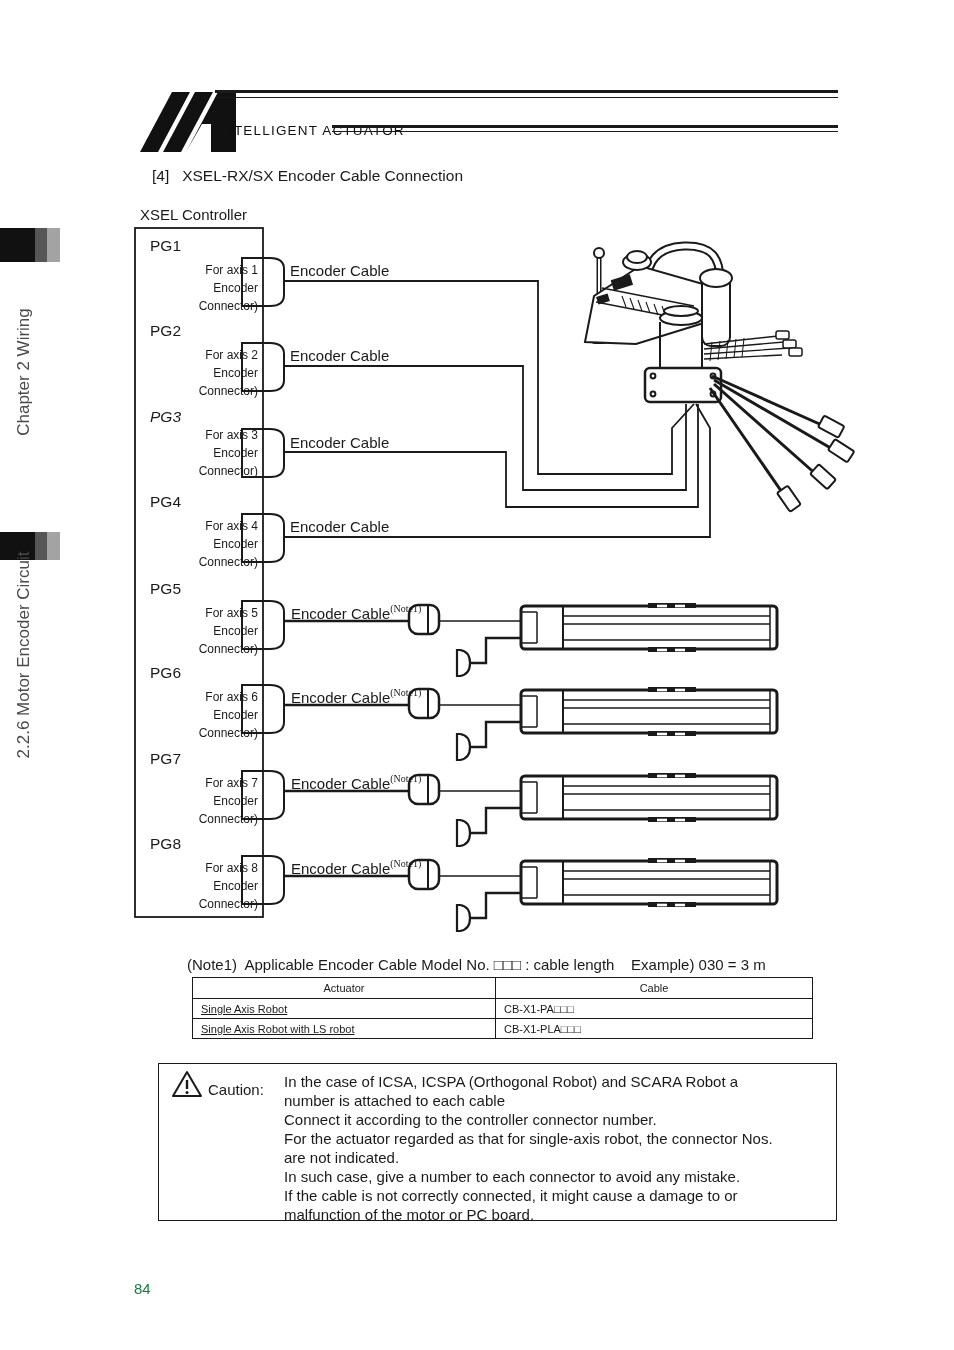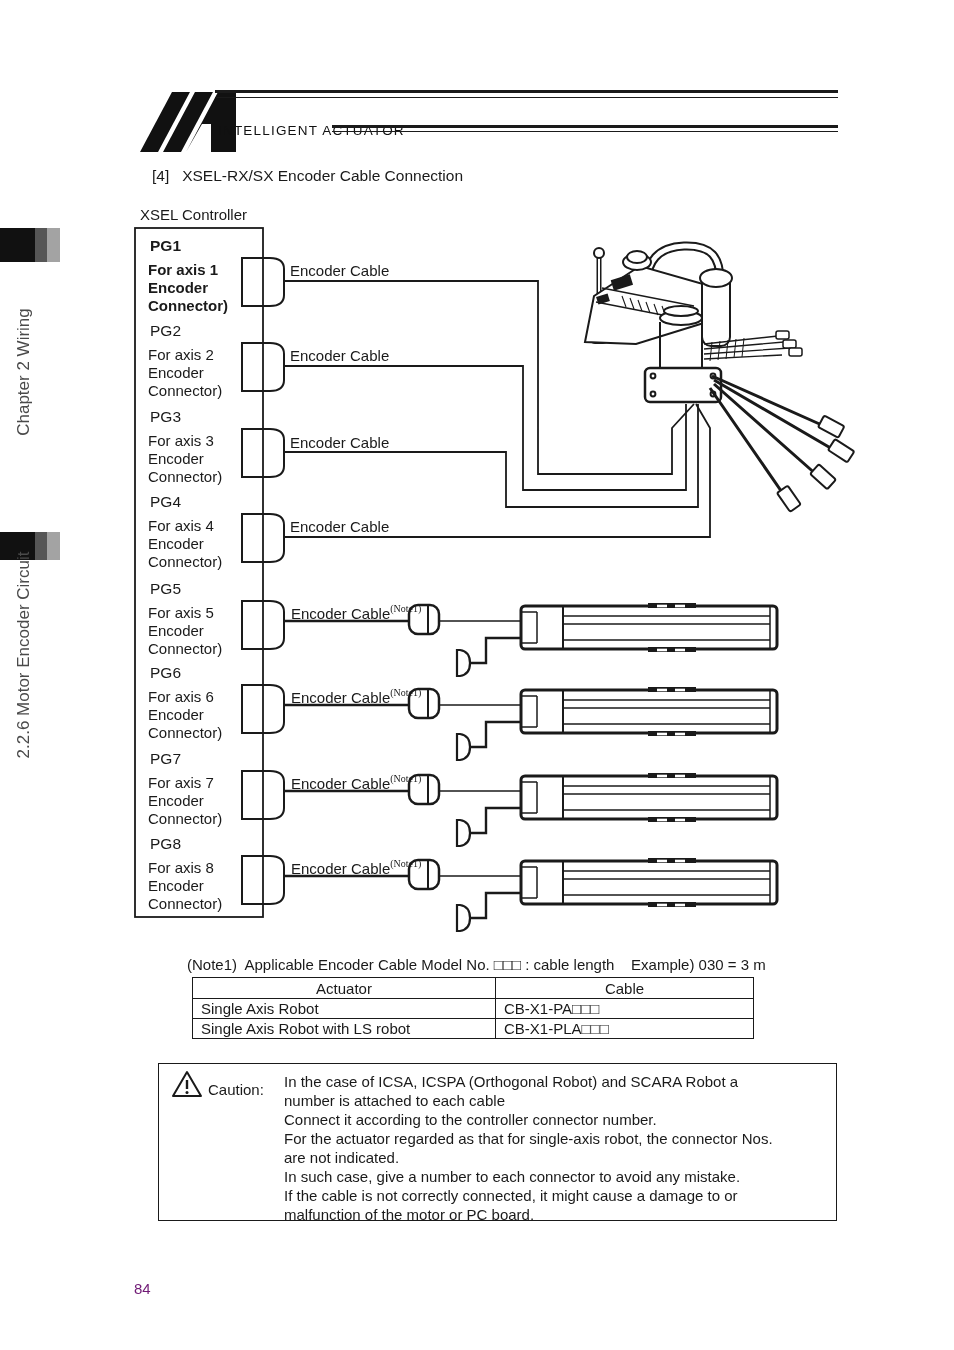--- a/index.html
+++ b/index.html
@@ -16,37 +16,37 @@
   
   .tab{position:absolute; left:0; display:flex;}
   .tab div{height:100%;}
   .vtext{
     position:absolute; transform:rotate(-90deg); color:#4a4a4a;
     font-size:17px; text-align:center; height:20px; line-height:20px; white-space:nowrap;
   }
   
   .pg{position:absolute; left:148px; width:110px;}
   .pg .pgname{font-size:15.5px; margin-left:2px; margin-bottom:6px;}
-  .pg .pgline{font-size:15px; line-height:18px;}
+  .pg .pgline{font-size:12px; line-height:18px;text-align:right;}
   .cablabel{position:absolute; font-size:15px; white-space:nowrap;}
   .cablabel sup{font-size:10px; position:relative; top:-1px;font-family:Liberation Serif, serif;}
   .note1{position:absolute; left:168px; top:956px; font-size:15px; white-space:pre;margin-left:19px;}
   
   table.ctable{
-    position:absolute; left:192px; top:977px; width:562px;
-    border-collapse:collapse; font-size:15px;
+    position:absolute; left:192px; top:977px; width:621px;
+    border-collapse:collapse; font-size:11px;
   }
   table.ctable th, table.ctable td{border:1.6px solid #1a1a1a; padding:0 8px; height:19px; font-weight:normal;}
   table.ctable th{text-align:center; height:20px;}
-  table.ctable td.c1{width:286px;}
+  table.ctable td.c1{width:286px;text-decoration:underline;}
   
   .caution{position:absolute; left:158px; top:1063px; width:677px; height:156px; border:1.6px solid #1a1a1a;}
   .caution .clabel{position:absolute; left:49px; top:8px; font-size:15px;margin-top:9px;}
   .caution .ctext{position:absolute; left:125px; top:8px; font-size:15px; line-height:19px; width:540px;}
-  .pageno{position:absolute; left:134px; top:1280px; font-size:15px; color:#701a75;}
+  .pageno{position:absolute; left:134px; top:1280px; font-size:15px; color:#15803d;}
   svg{display:block;}
 </style>
 </head>
 <body>
 
 <div class="page">
 
   <svg class="abs" style="left:138px;top:88px;" width="100" height="66" viewBox="0 0 100 66">
     <path d="M2,64 L34,4 L52,4 L20,64 Z" fill="#111"></path>
     <path d="M25,64 L57,4 L75,4 L43,64 Z" fill="#111"></path>
@@ -188,34 +188,34 @@
       <use href="#port-conn" x="242" y="514"></use>
       <use href="#port-conn" x="242" y="601"></use>
       <use href="#port-conn" x="242" y="685"></use>
       <use href="#port-conn" x="242" y="771"></use>
       <use href="#port-conn" x="242" y="856"></use>
     </g>
 
     <rect x="135" y="228" width="128" height="689" fill="none" stroke="#1a1a1a" stroke-width="1.8"></rect>
   </svg>
 
-  <div class="pg" style="top:237px;font-weight:bold;">
+  <div class="pg" style="top:237px;">
     <div class="pgname">PG1</div>
     <div class="pgline">For axis 1</div>
     <div class="pgline">Encoder</div>
     <div class="pgline">Connector)</div>
   </div>
   <div class="pg" style="top:322px;">
     <div class="pgname">PG2</div>
     <div class="pgline">For axis 2</div>
     <div class="pgline">Encoder</div>
     <div class="pgline">Connector)</div>
   </div>
   <div class="pg" style="top:408px;">
-    <div class="pgname" style="margin-bottom:6px;">PG3</div>
+    <div class="pgname" style="margin-bottom:0;font-style:italic;">PG3</div>
     <div class="pgline">For axis 3</div>
     <div class="pgline">Encoder</div>
     <div class="pgline">Connector)</div>
   </div>
   <div class="pg" style="top:493px;">
     <div class="pgname">PG4</div>
     <div class="pgline">For axis 4</div>
     <div class="pgline">Encoder</div>
     <div class="pgline">Connector)</div>
   </div>

